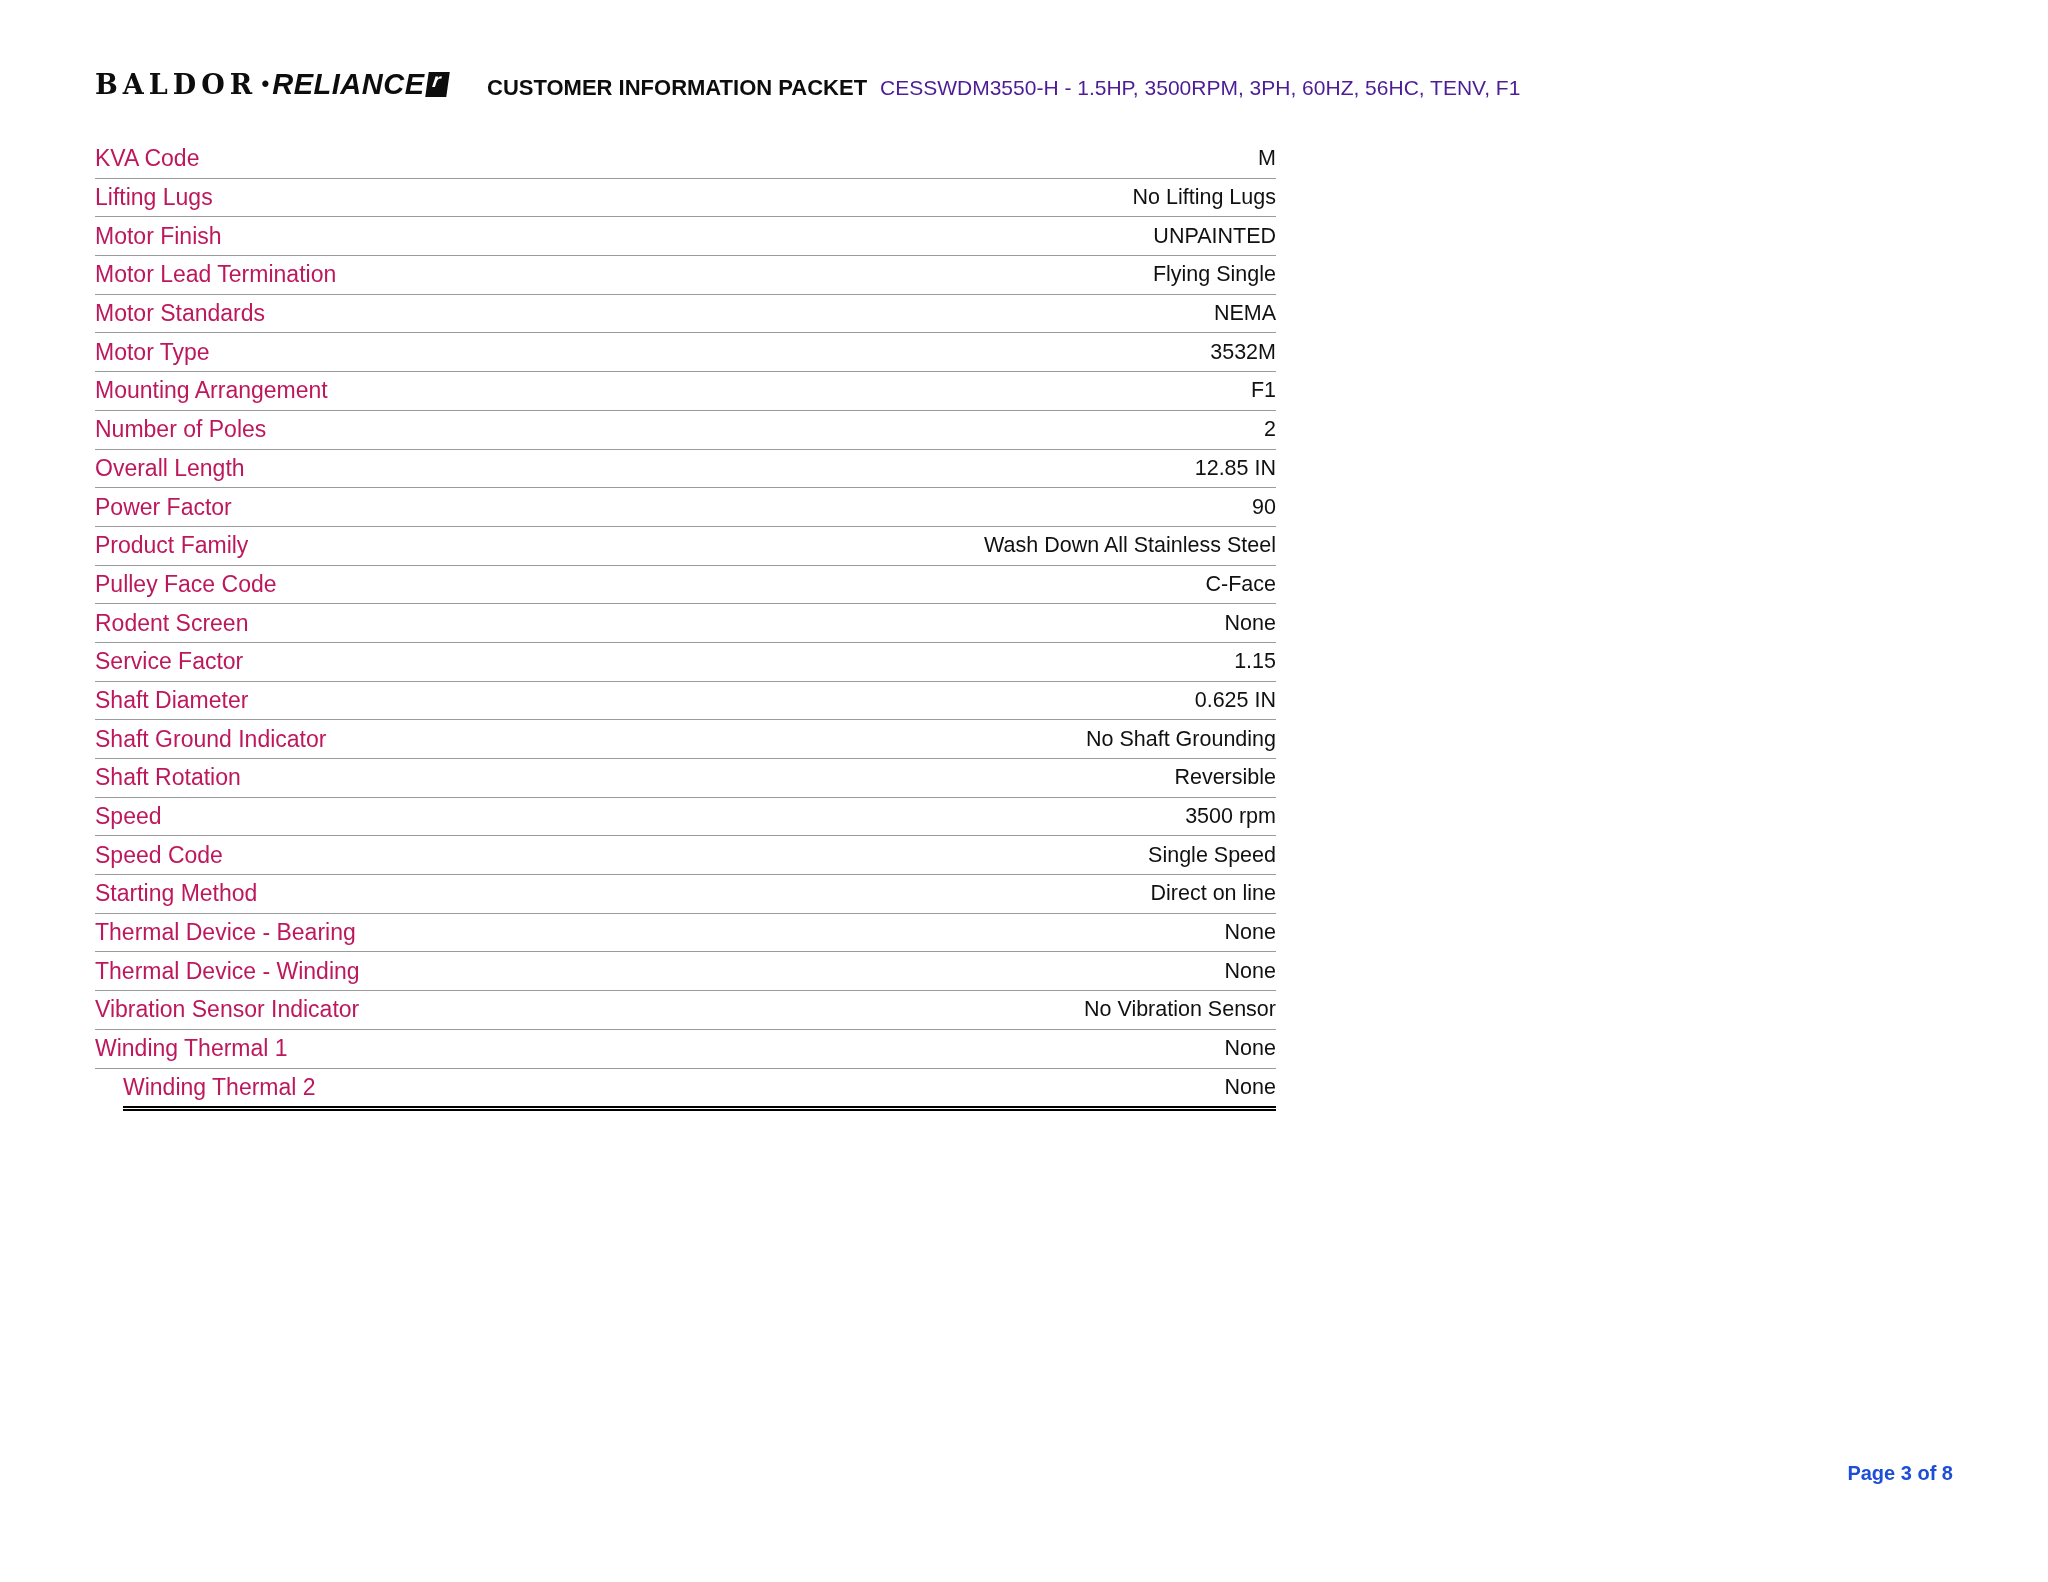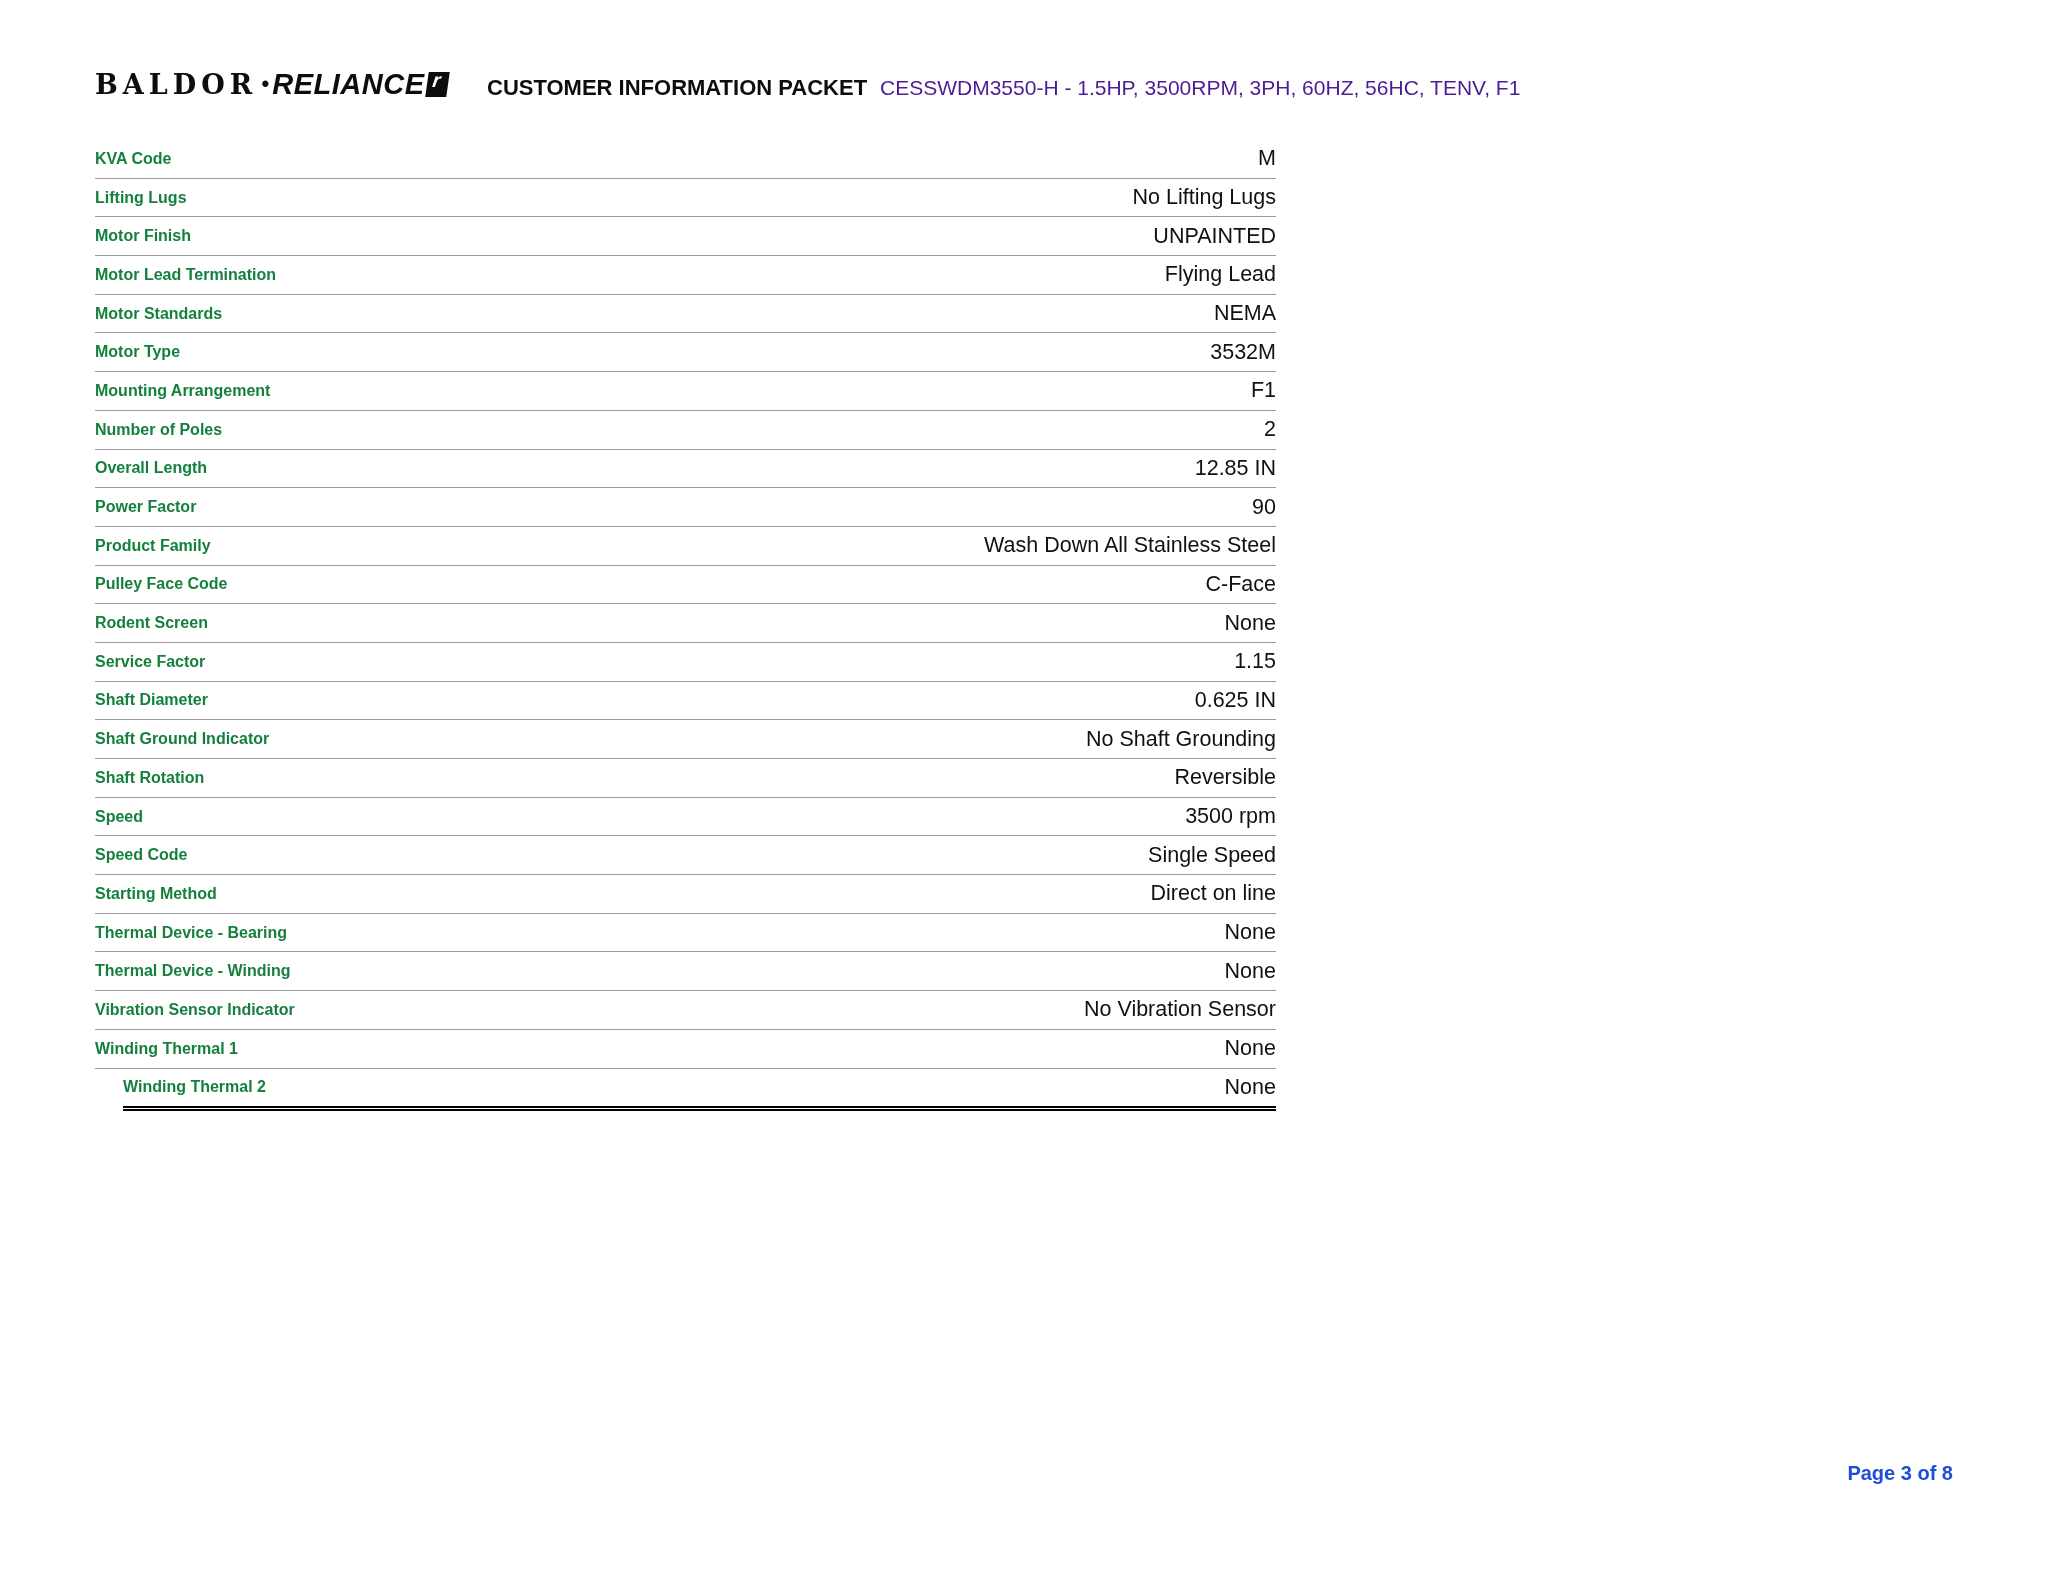--- a/index.html
+++ b/index.html
@@ -106,23 +106,23 @@
     justify-content: space-between;
     align-items: center;
     height: 37.7px;
     border-bottom: 1px solid #9b9b9b;
   }
   .spec-row:last-child {
     border-bottom: 5px double #000000;
     margin-left: 28px;
   }
   .spec-label {
-    font-weight: bold;
-    font-size: 16px;
-    color: #15803d;
+    font-weight: normal;
+    font-size: 23px;
+    color: #be185d;
     white-space: nowrap;
   }
   .spec-value {
     font-size: 21.5px;
     color: #111111;
     white-space: nowrap;
   }
 
   
   .page-indicator {
@@ -160,21 +160,21 @@
     </div>
 
 
     <div class="spec-row">
       <span class="spec-label">Motor Finish</span>
       <span class="spec-value">UNPAINTED</span>
     </div>
 
     <div class="spec-row">
       <span class="spec-label">Motor Lead Termination</span>
-      <span class="spec-value">Flying Lead</span>
+      <span class="spec-value">Flying Single</span>
     </div>
 
     <div class="spec-row">
       <span class="spec-label">Motor Standards</span>
       <span class="spec-value">NEMA</span>
     </div>
 
     <div class="spec-row">
       <span class="spec-label">Motor Type</span>
       <span class="spec-value">3532M</span>

